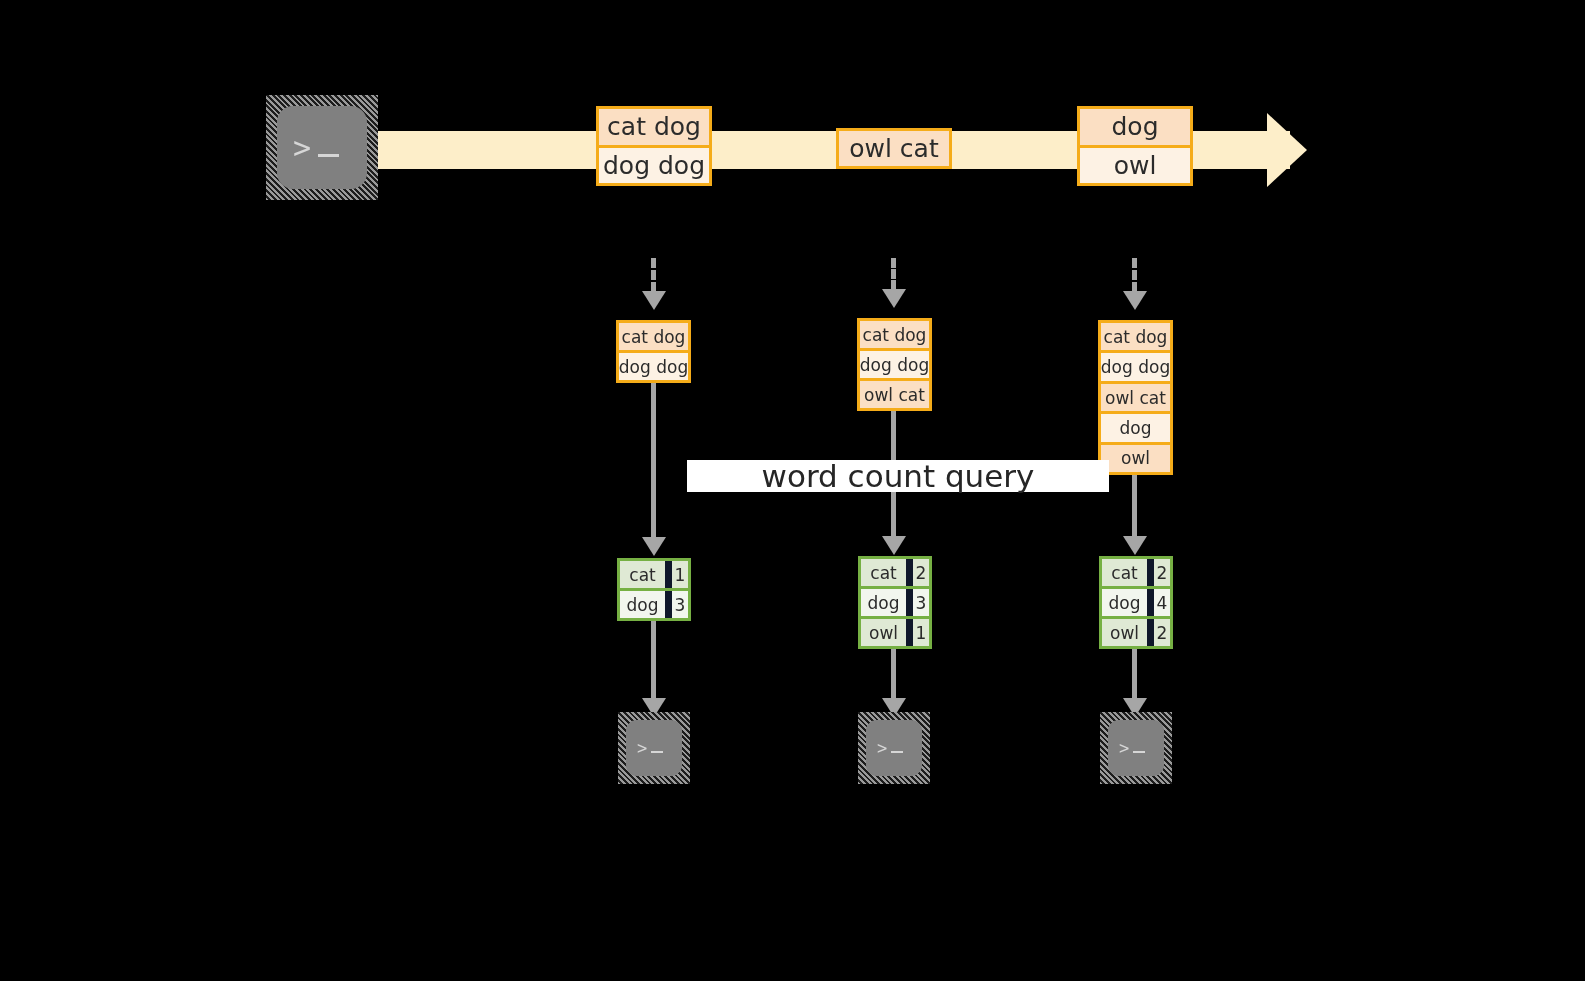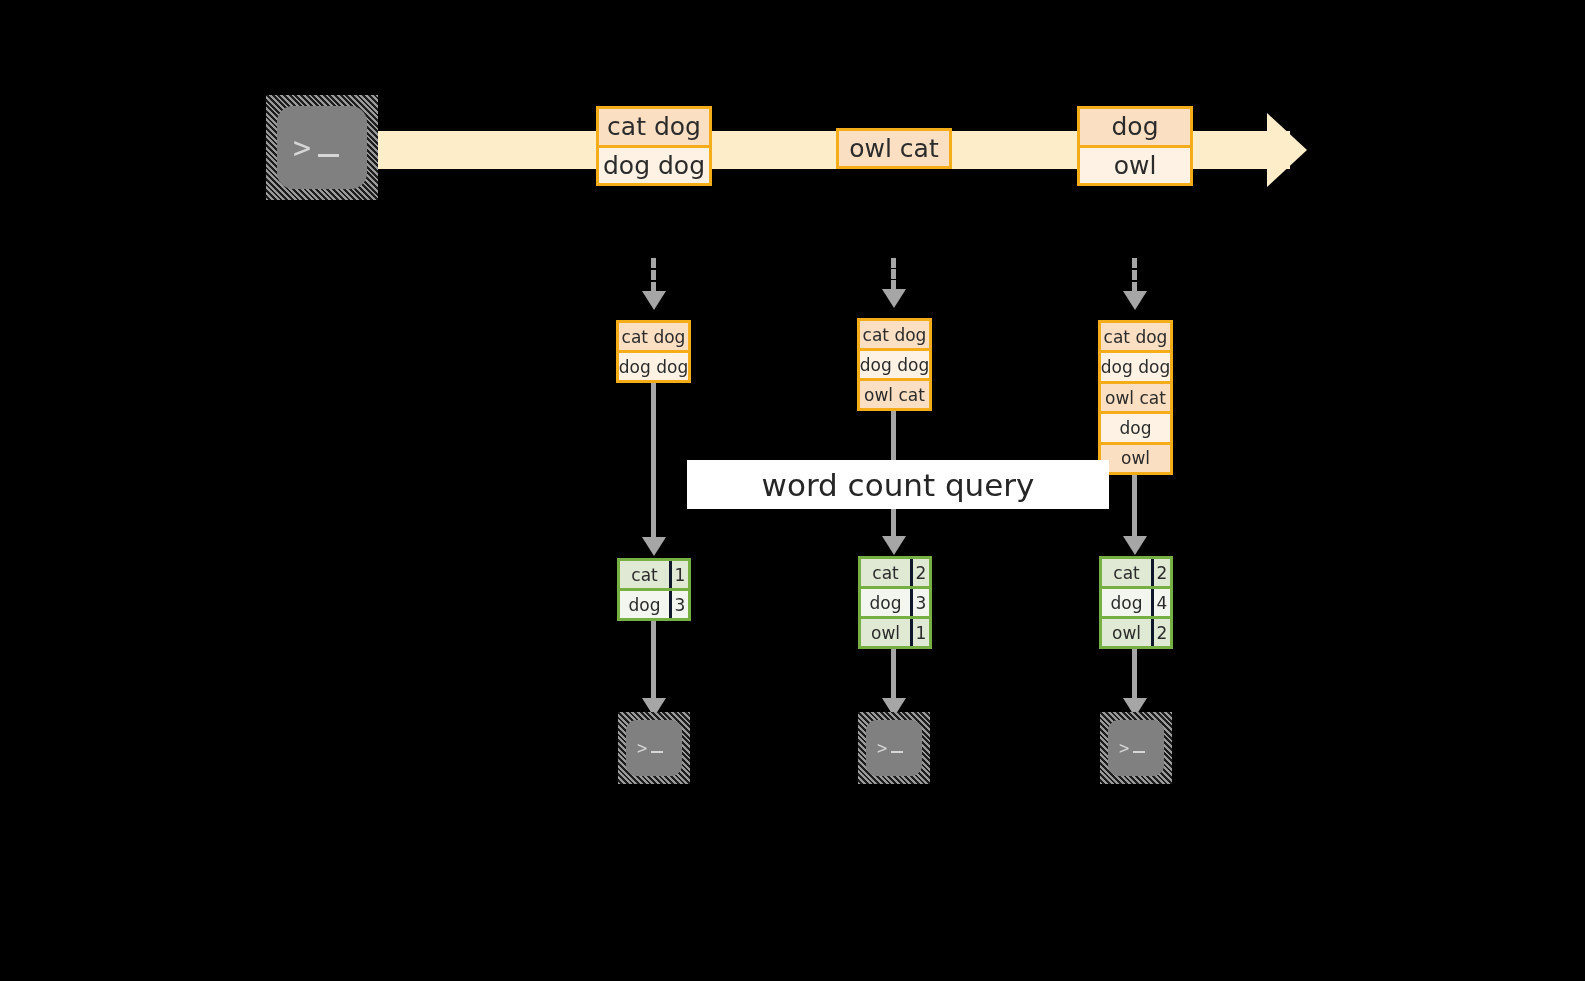--- a/index.html
+++ b/index.html
@@ -92,21 +92,21 @@
     display:flex;
     border-bottom:3px solid #76b043;
   }
   .gbox .grow:last-child { border-bottom:none; }
   .gbox .gcell {
     display:flex; align-items:center; justify-content:center;
     color:#2b2b2b; font-size:17px;
     background:#f2f6ee;
     white-space:nowrap;
   }
-  .gbox .gcell.word { width:52px; border-right:3px solid #0f172a; }
+  .gbox .gcell.word { width:52px; border-right:7px solid #0f172a; }
   .gbox .gcell.count { flex:1 1 auto; }
   .gbox .grow.shade .gcell { background:#dfe9d4; }
 
   
   .vline {
     position:absolute;
     width:5px;
     background:#a6a6a6;
   }
   .vline.dashed {
@@ -258,15 +258,15 @@
 
   <div class="vline" style="left:1132px; top:649px; height:50px;"></div>
   <div class="vhead" style="left:1123px; top:698px;"></div>
 
   <div class="term small" style="left:1100px; top:712px; width:72px; height:72px;">
     <div class="inner">
       <span class="prompt"><span>&gt;</span><span class="cur"></span></span>
     </div>
   </div>
 
-  <div class="qlabel" style="left:687px; top:460px; width:422px; height:49px;">word count query</div>
+  <div class="qlabel" style="left:687px; top:460px; width:422px; height:32px;">word count query</div>
 
 </div>
 
 </body></html>

